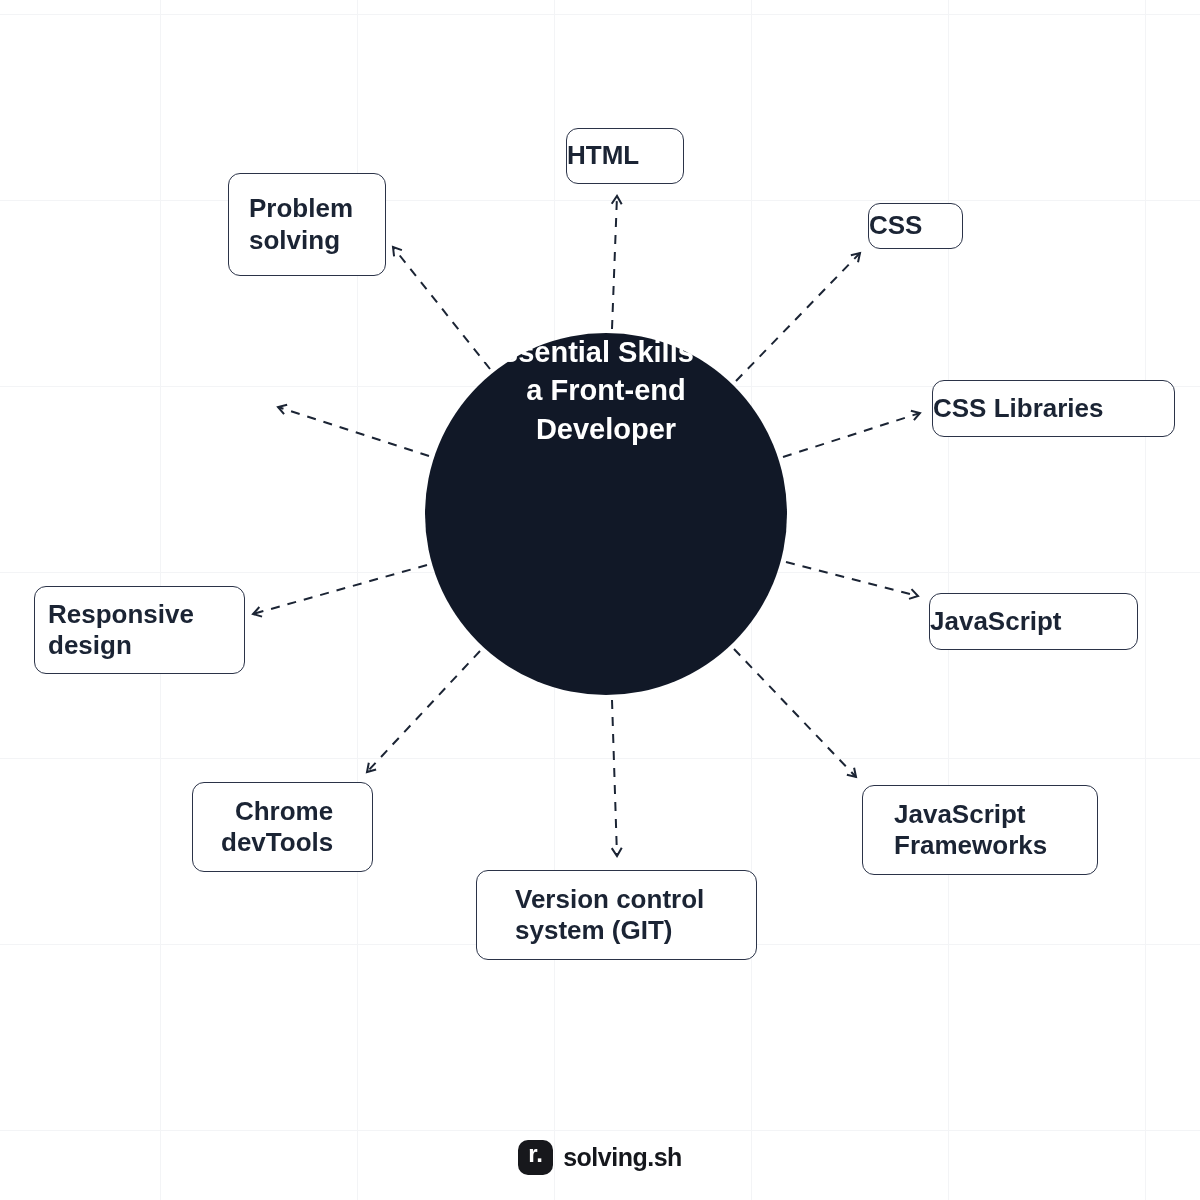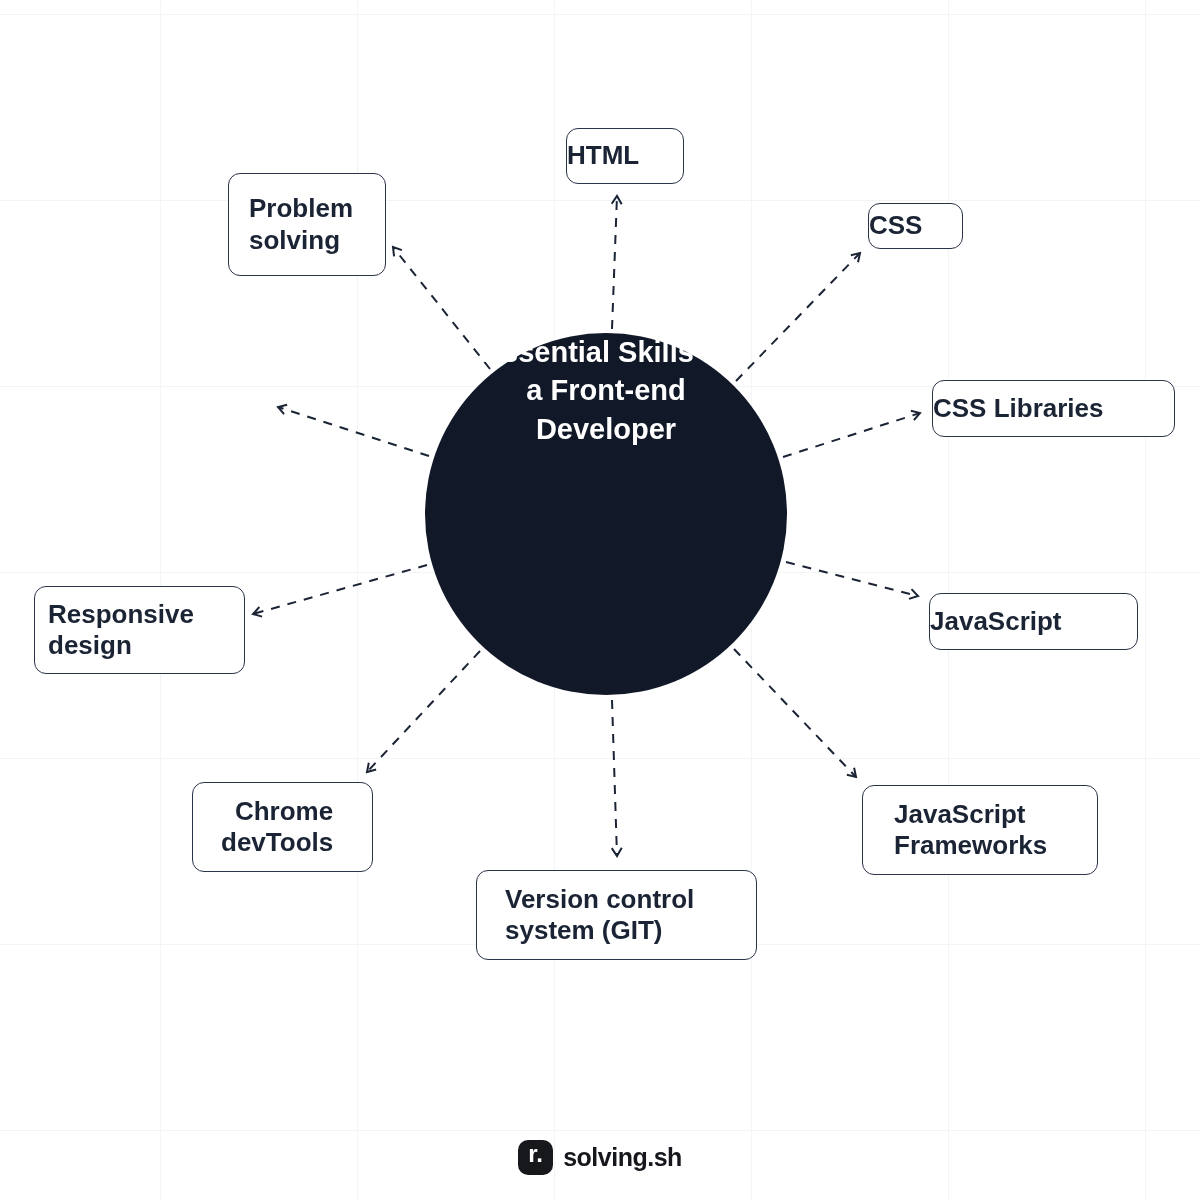--- a/index.html
+++ b/index.html
@@ -53,21 +53,21 @@
   .node.left{justify-content:flex-start;}
   .n-html{left:566px;top:128px;width:118px;height:56px;}
   .n-problem{left:228px;top:173px;width:158px;height:103px;padding-left:20px;}
   .n-css{left:868px;top:203px;width:95px;height:46px;}
   .n-csslib{left:932px;top:380px;width:243px;height:57px;}
   .n-imgopt{left:25px;top:360px;width:242px;height:90px;padding-left:32px;}
   .n-js{left:929px;top:593px;width:209px;height:57px;}
   .n-respdes{left:34px;top:578px;width:211px;height:88px;padding-left:13px;margin-top:8px;}
   .n-jsfw{left:862px;top:785px;width:236px;height:90px;padding-left:31px;}
   .n-devtools{left:192px;top:782px;width:181px;height:90px;padding-left:28px;text-align:right;}
-  .n-vcs{left:476px;top:870px;width:281px;height:90px;padding-left:28px;}
+  .n-vcs{left:476px;top:870px;width:281px;height:90px;padding-left:38px;}
   .footer{
     position:absolute;left:0;top:1136px;width:1200px;height:42px;
     display:flex;align-items:center;justify-content:center;gap:10px;
   }
   .logo-mark{
     width:35px;height:35px;border-radius:10px;
     background:var(--logo-bg);
     display:flex;align-items:center;justify-content:center;
     color:#ffffff;font-size:24px;font-weight:700;
     padding-bottom:6px;

